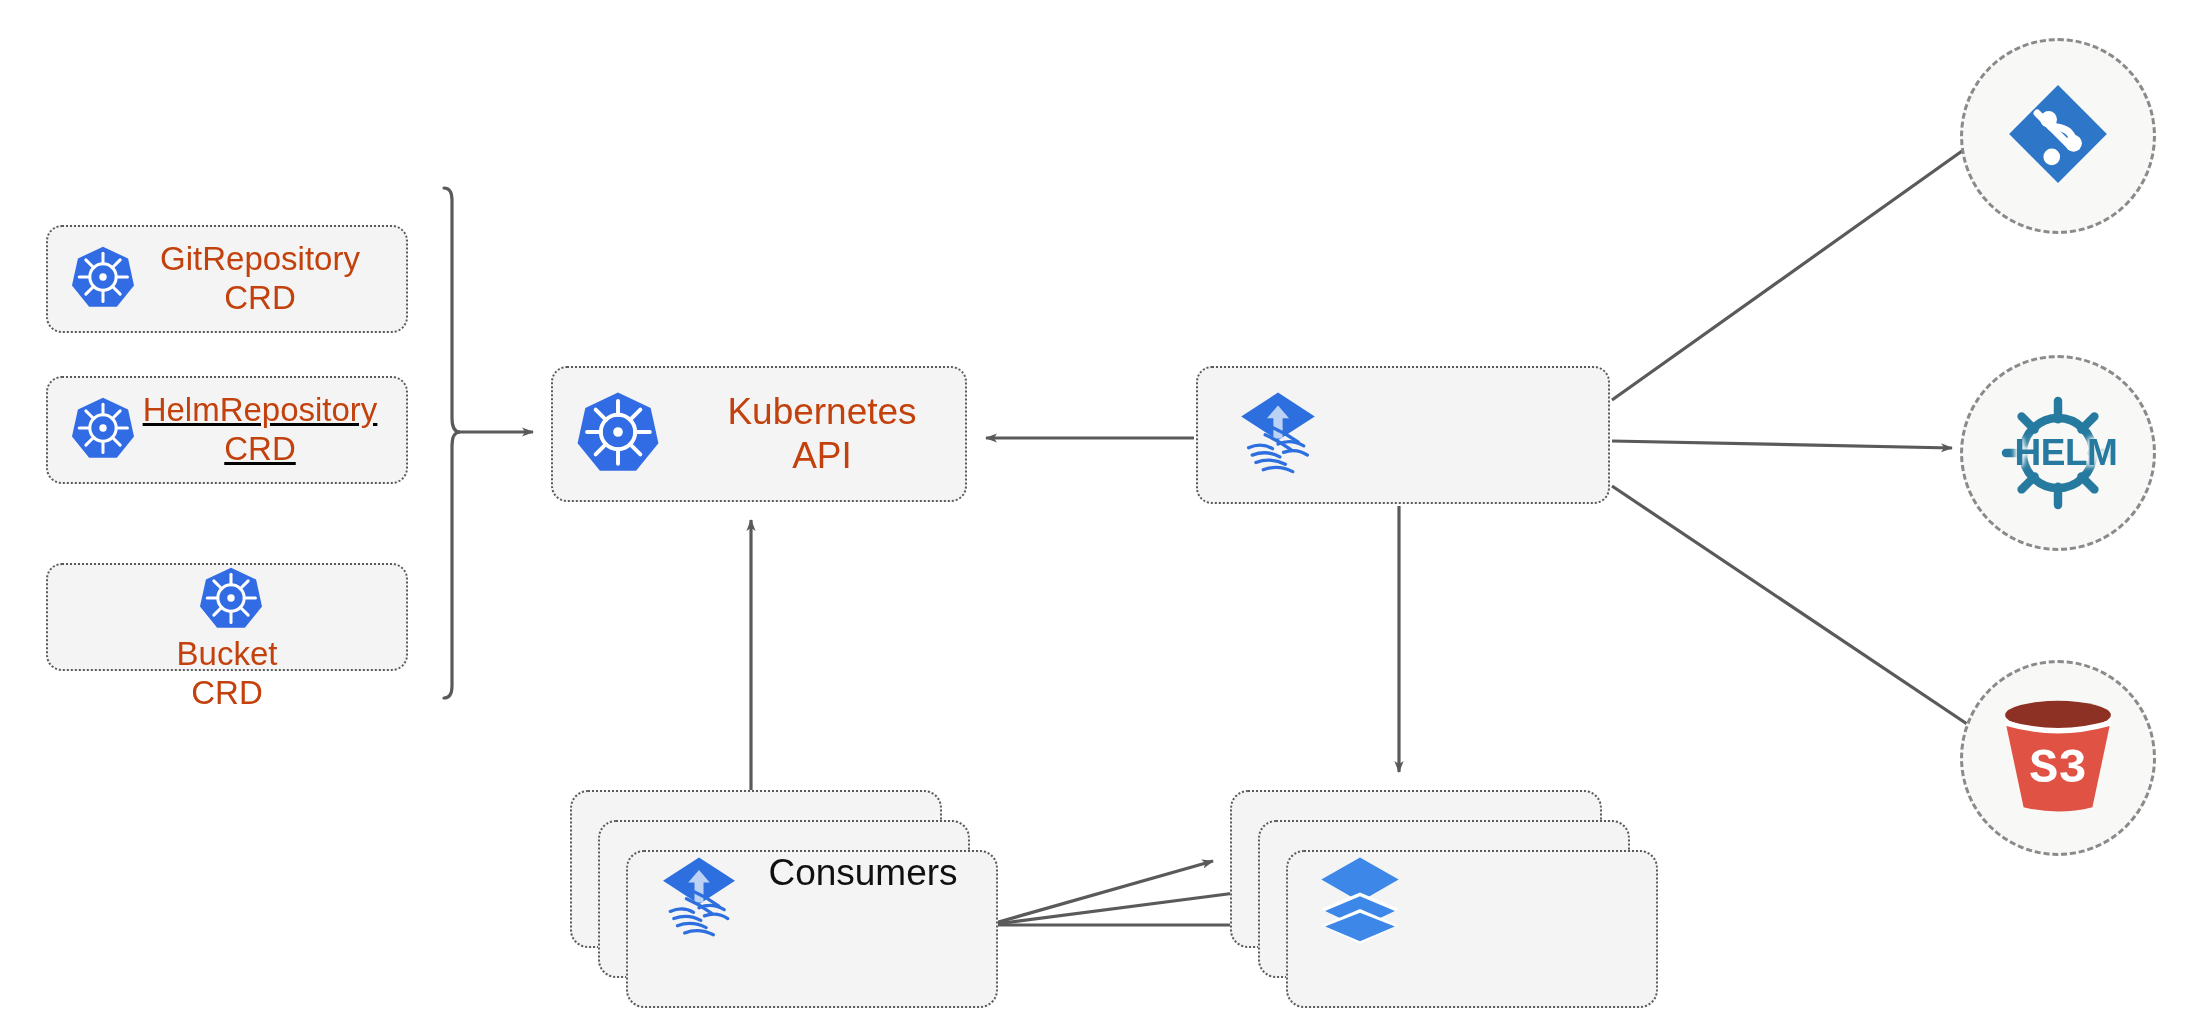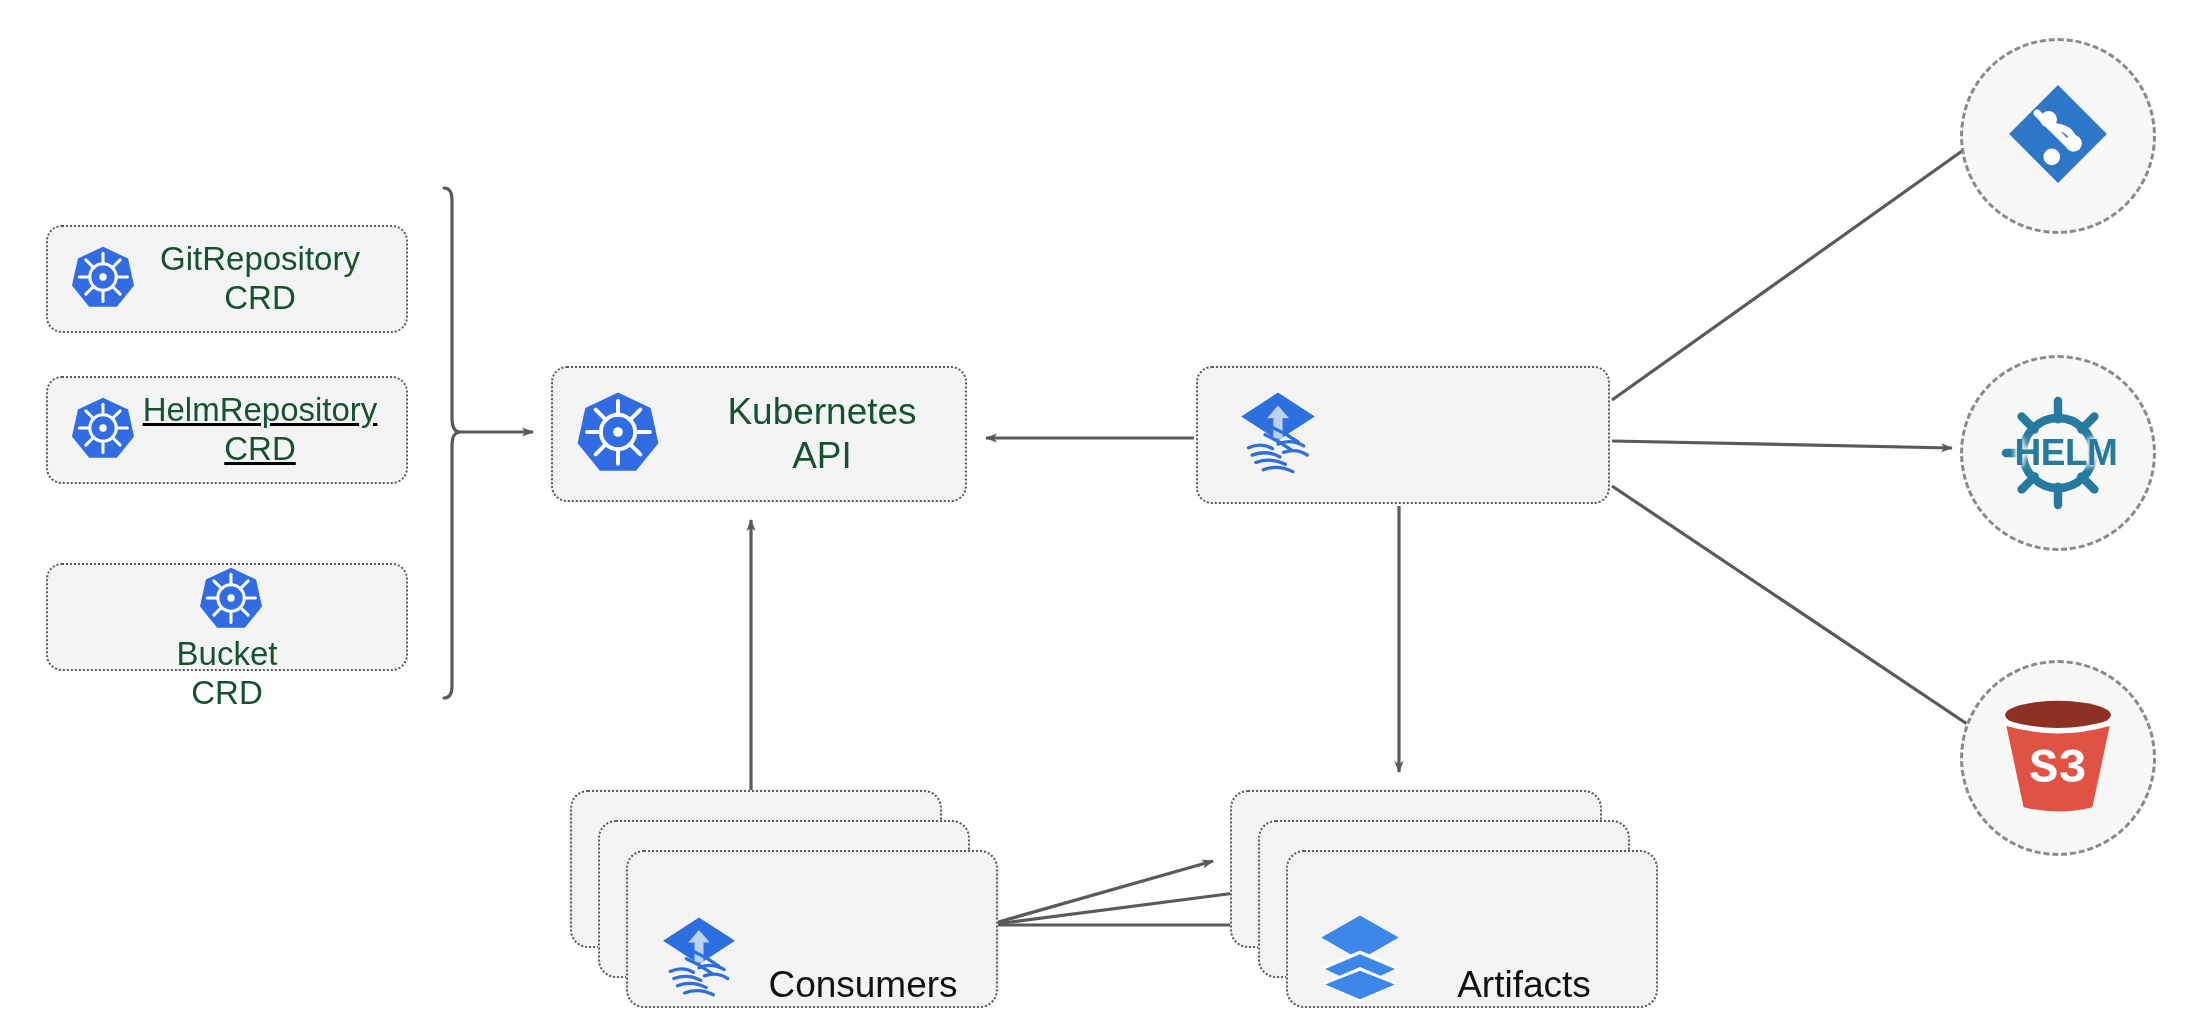--- a/index.html
+++ b/index.html
@@ -31,21 +31,21 @@
     position: absolute;
     box-sizing: border-box;
     background: #f4f4f4;
     border: 2px dotted #5a5a5a;
     border-radius: 16px;
     display: flex;
     align-items: center;
     justify-content: flex-start;
   }
   .node .label {
-    color: #14532d;
+    color: #c2410c;
     text-align: center;
     line-height: 1.18;
     white-space: pre-line;
     flex: 1 1 auto;
   }
   .node .ico {
     flex: 0 0 auto;
     display: block;
   }
 
@@ -93,21 +93,21 @@
     border: 2px dotted #5a5a5a;
     border-radius: 18px;
     width: 372px;
     height: 158px;
   }
   .stack .sheet.s0 { left: 0px;  top: 0px;  }
   .stack .sheet.s1 { left: 28px; top: 30px; }
   .stack .sheet.front {
     left: 56px; top: 60px;
     display: flex;
-    align-items: flex-end;
+    align-items: flex-start;
     justify-content: flex-start;
     padding: 0 14px 0 26px;
   }
   .stack .front .label { font-size: 37px; color: #101010; text-align: center; flex: 1 1 auto; }
 
   #consumers-stack { left: 570px; top: 790px; }
   #artifacts-stack { left: 1230px; top: 790px; }
 
   
   .dcircle {
@@ -310,21 +310,20 @@
     <div class="sheet front">
       <span class="ico">
         <svg width="92" height="92" viewBox="0 0 100 100">
           <path d="M50 6 L92 30 L50 54 L8 30 Z" fill="#3C87E8"></path>
           <path d="M50 44 L92 62 L50 84 L8 62 Z" fill="#ffffff"></path>
           <path d="M50 48 L88 64 L50 82 L12 64 Z" fill="#3C87E8"></path>
           <path d="M50 62 L92 80 L50 100 L8 80 Z" fill="#ffffff"></path>
           <path d="M50 66 L88 81 L50 97 L12 81 Z" fill="#3C87E8"></path>
         </svg>
       </span>
-      <span class="label">Artifacts</span>
     </div>
   </div>
 
   <div class="dcircle" id="circle-git">
     <span>
       <svg width="104" height="104" viewBox="0 0 100 100">
         <path d="M50 3 L97 50 L50 97 L3 50 Z" fill="#2E76C8"></path>
         <g stroke="#ffffff" stroke-width="7" fill="none" stroke-linecap="round">
           <line x1="30" y1="30" x2="62" y2="62"></line>
           <path d="M43 43 Q 63 43 65 58"></path>

